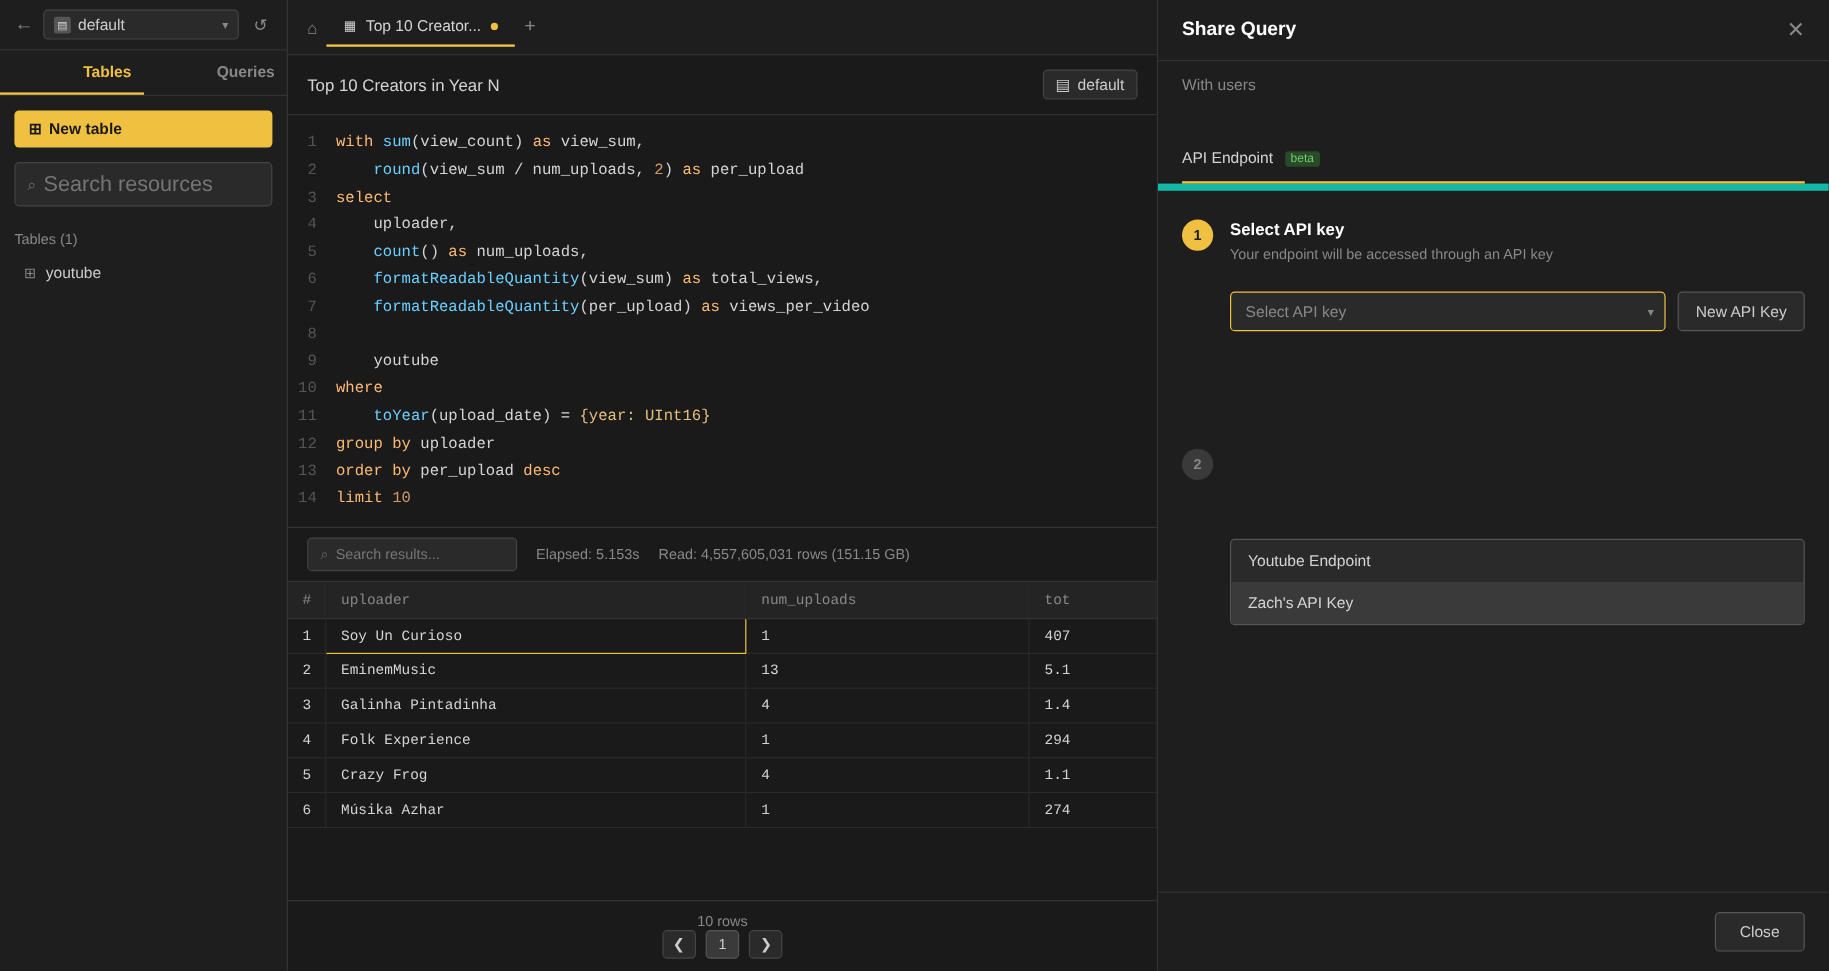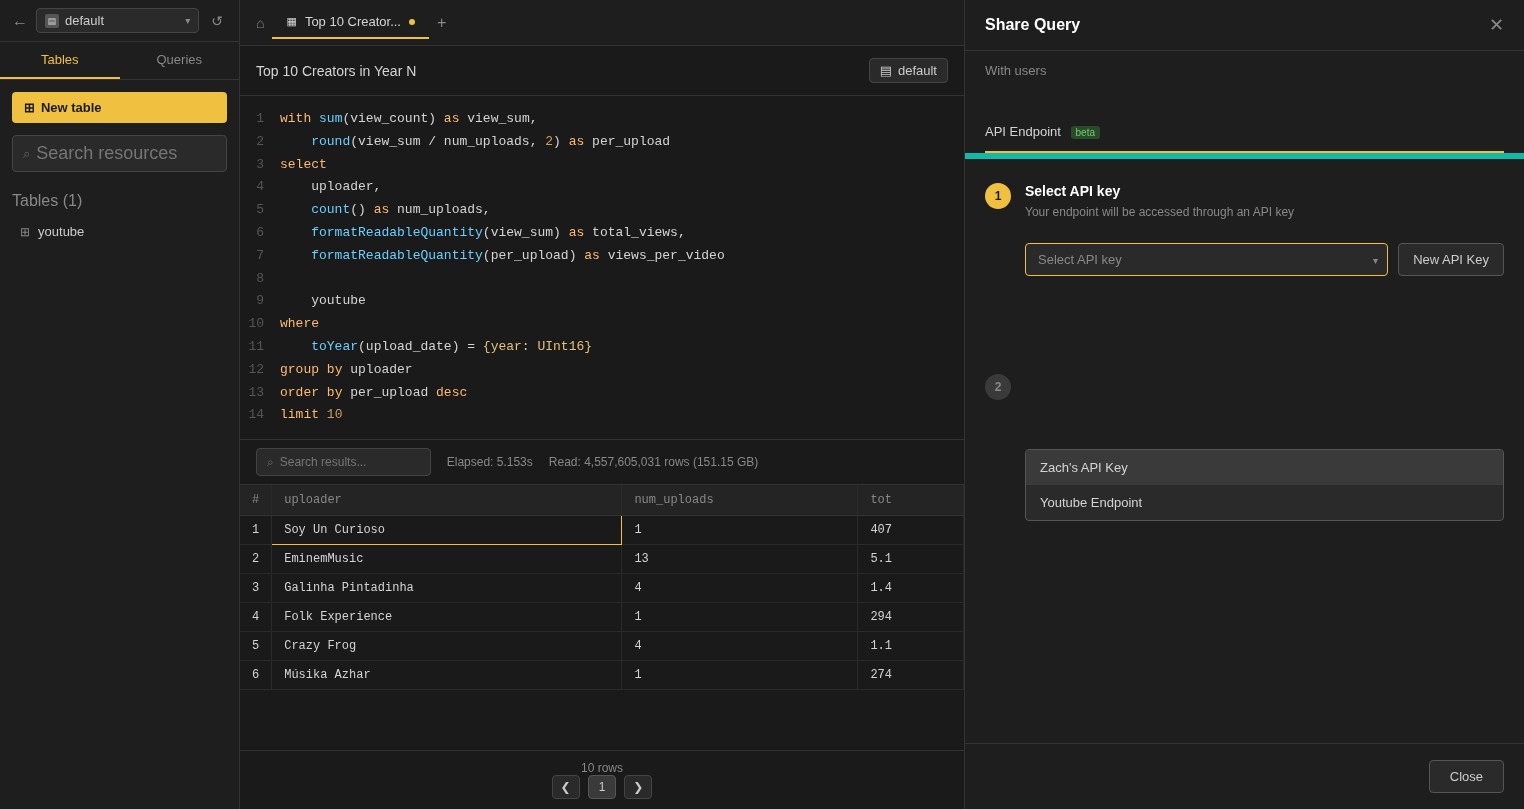--- a/index.html
+++ b/index.html
@@ -74,25 +74,26 @@
     }
 
     .sidebar-tabs {
       display: flex;
       border-bottom: 1px solid #333;
     }
 
     .sidebar-tab {
       flex: 1;
       padding: 10px;
-      text-align: center;
+      text-align: right;
       cursor: pointer;
       color: #888;
       font-size: 13px;
       border-bottom: 2px solid transparent;
+      font-weight: bold;
     }
 
     .sidebar-tab.active {
       color: #f0c040;
       border-bottom: 2px solid #f0c040;
     }
 
     .new-table-btn {
       margin: 12px;
       background: #f0c040;
@@ -128,21 +129,21 @@
       font-size: 18px;
       flex: 1;
     }
 
     .tables-section {
       padding: 8px 12px;
     }
 
     .tables-header {
       color: #888;
-      font-size: 16px;
+      font-size: 12px;
       margin-bottom: 8px;
     }
 
     .table-item {
       display: flex;
       align-items: center;
       gap: 8px;
       padding: 6px 8px;
       border-radius: 4px;
       cursor: pointer;
@@ -814,22 +815,22 @@
               <option value="" disabled="" selected="">Select API key</option>
               <option>Youtube Endpoint</option>
               <option>Zach's API Key</option>
             </select>
             <span class="select-arrow">▾</span>
           </div>
           <button class="new-api-key-btn">New API Key</button>
         </div>
 
         <div class="api-dropdown" style="position:relative;margin-top:2px;display:block;">
+          <div class="api-dropdown-item">Youtube Endpoint</div>
           <div class="api-dropdown-item selected">Zach's API Key</div>
-          <div class="api-dropdown-item">Youtube Endpoint</div>
         </div>
       </div>
     </div>
 
     <div class="step">
       <div class="step-number inactive">2</div>
       <div class="step-body">
       </div>
     </div>
   </div>

